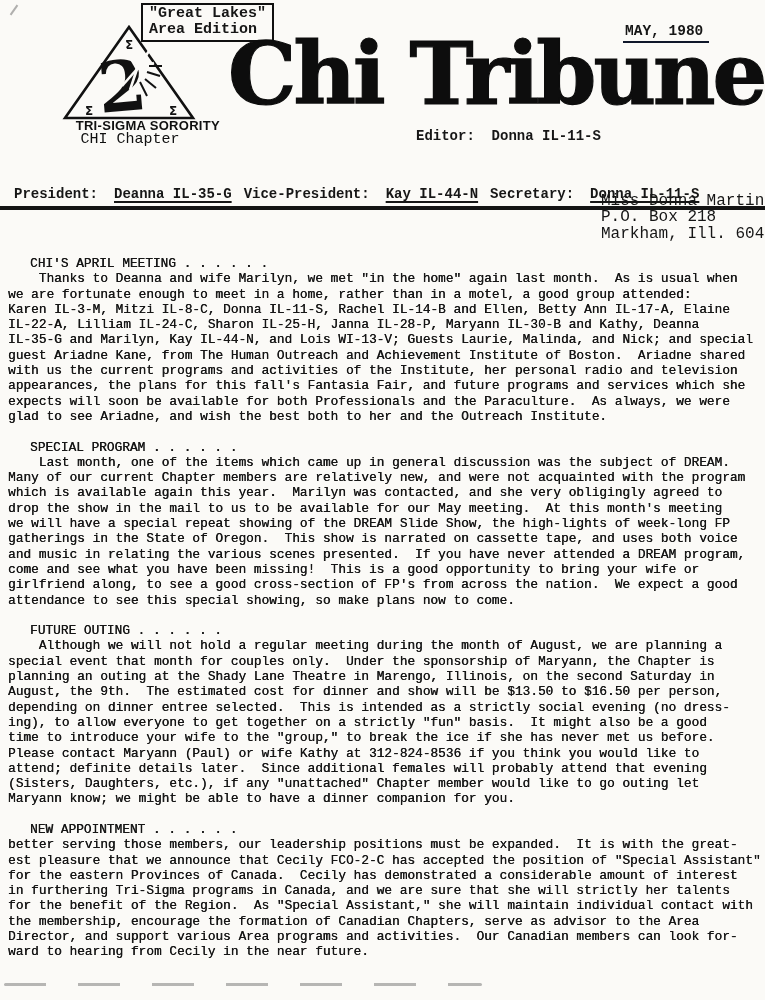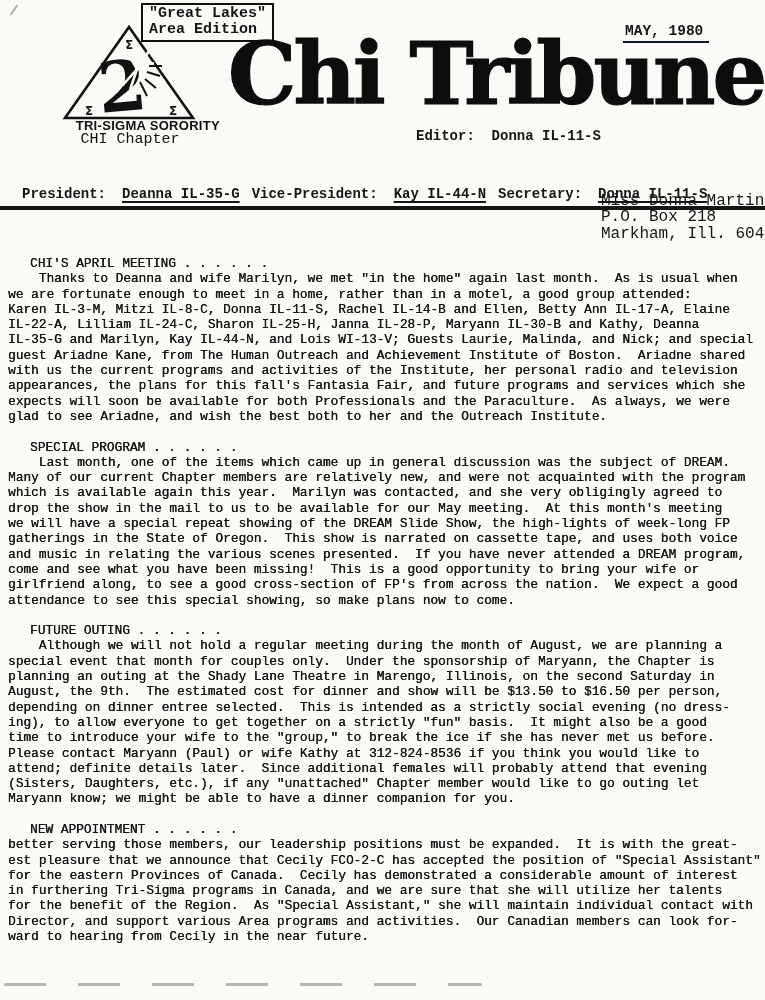--- a/index.html
+++ b/index.html
@@ -49,21 +49,21 @@
     letter-spacing:-3px;color:#0d0d0d;
     -webkit-text-stroke:1.2px #0d0d0d;
   }
   .editor-line{
     position:absolute;left:416px;top:128px;
     font-weight:bold;font-size:14px;white-space:pre;
   }
   
   .officers-bar{
     position:absolute;left:0;top:186px;width:765px;
-    padding:0 0 3px 22px;box-sizing:border-box;
+    padding:0 0 3px 14px;box-sizing:border-box;
     border-bottom:4px solid #141414;
     font-weight:bold;font-size:14px;line-height:17px;
     display:flex;align-items:baseline;
     white-space:pre;
   }
   .officer-group{display:flex;white-space:pre;}
   .officer-group + .officer-group{margin-left:12px;}
   .officer-label{margin-right:16px;}
   .officer-name{
     text-decoration:underline;
@@ -203,22 +203,23 @@
           <div class="line">(Sisters, Daughters, etc.), if any "unattached" Chapter member would like to go outing let</div>
           <div class="line">Maryann know; we might be able to have a dinner companion for you.</div>
         </div>
     </div>
     <div class="section">
       <div class="section-heading">NEW APPOINTMENT . . . . . .</div>
       <div>
           <div class="line">better serving those members, our leadership positions must be expanded.  It is with the great-</div>
           <div class="line">est pleasure that we announce that Cecily FCO-2-C has accepted the position of "Special Assistant"</div>
           <div class="line">for the eastern Provinces of Canada.  Cecily has demonstrated a considerable amount of interest</div>
-          <div class="line">in furthering Tri-Sigma programs in Canada, and we are sure that she will utilize her talents</div>
+          <div class="line">in furthering Tri-Sigma programs in Canada, and we are sure that she will strictly her talents</div>
           <div class="line">for the benefit of the Region.  As "Special Assistant," she will maintain individual contact with</div>
+          <div class="line">the membership, encourage the formation of Canadian Chapters, serve as advisor to the Area</div>
           <div class="line">Director, and support various Area programs and activities.  Our Canadian members can look for-</div>
           <div class="line">ward to hearing from Cecily in the near future.</div>
         </div>
     </div>
   </div>
 
   <div class="artifact-smudge"></div>
 
 </div>
 

